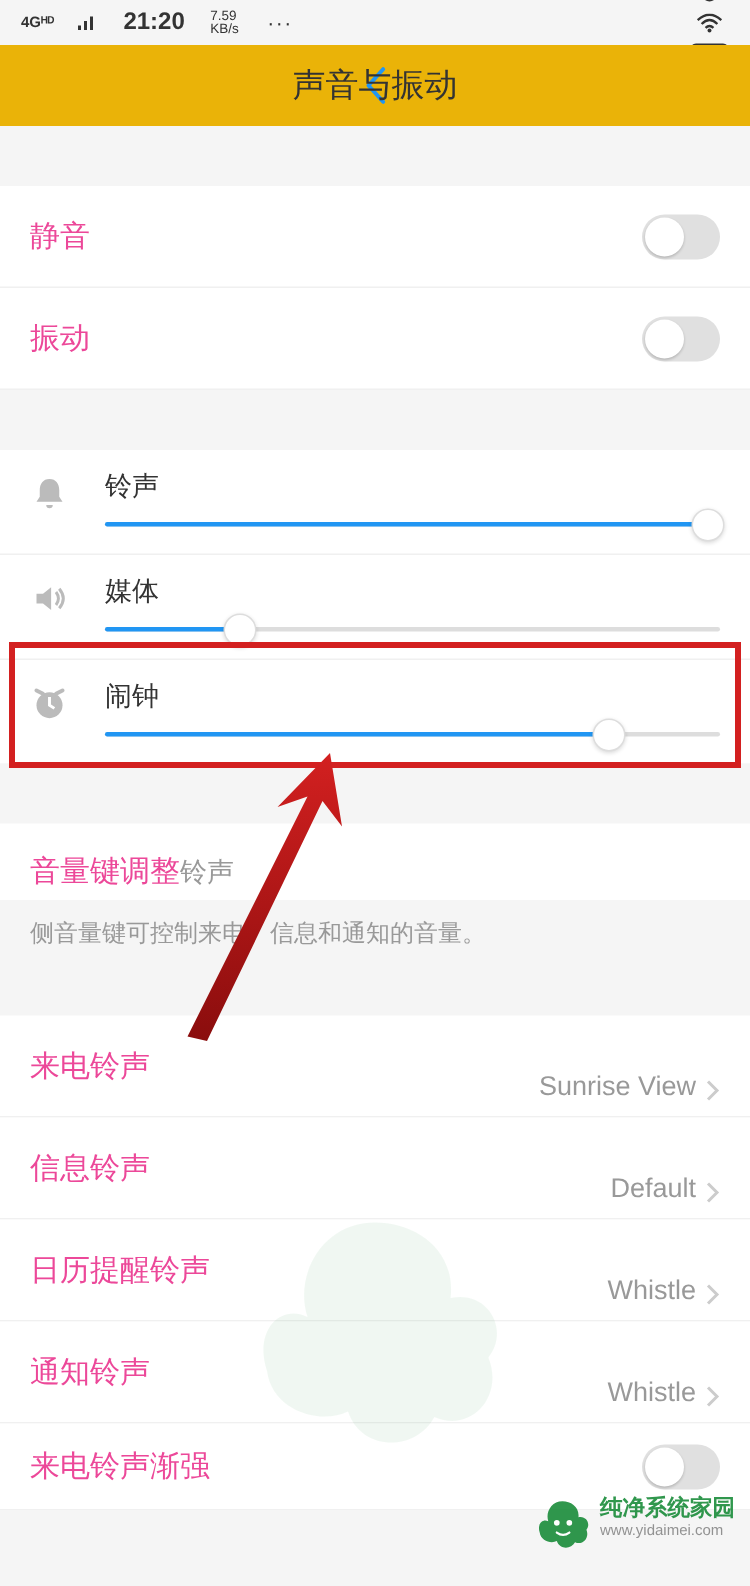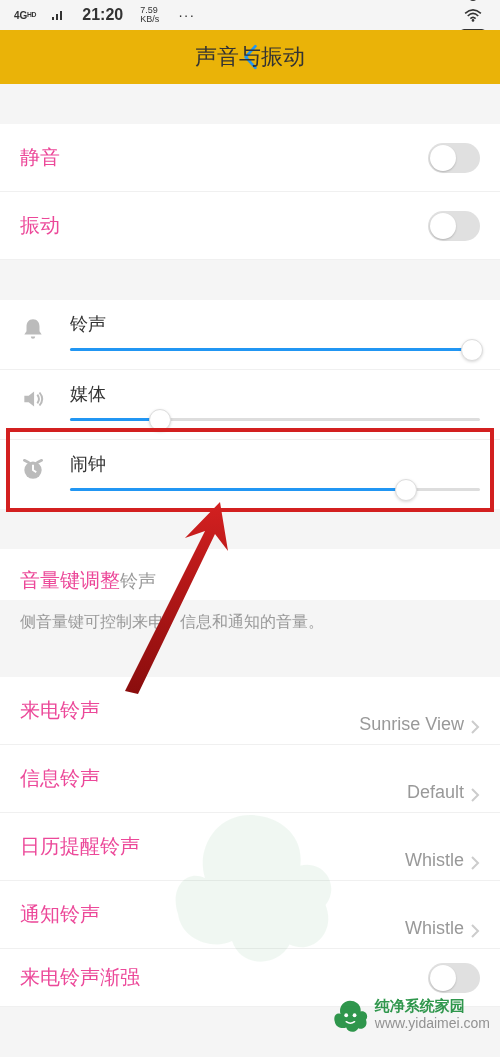--- a/index.html
+++ b/index.html
@@ -222,21 +222,21 @@
       display: flex;
       flex-direction: column;
       line-height: 1.2;
     }
     .watermark-name {
       font-size: 15px;
       font-weight: bold;
       color: #1a8c3a;
     }
     .watermark-url {
-      font-size: 14px;
+      font-size: 10px;
       color: #888;
     }
     .bg-watermark {
       position: absolute;
       left: 50%;
       transform: translateX(-50%);
       bottom: 80px;
       opacity: 0.06;
       width: 180px;
       pointer-events: none;

